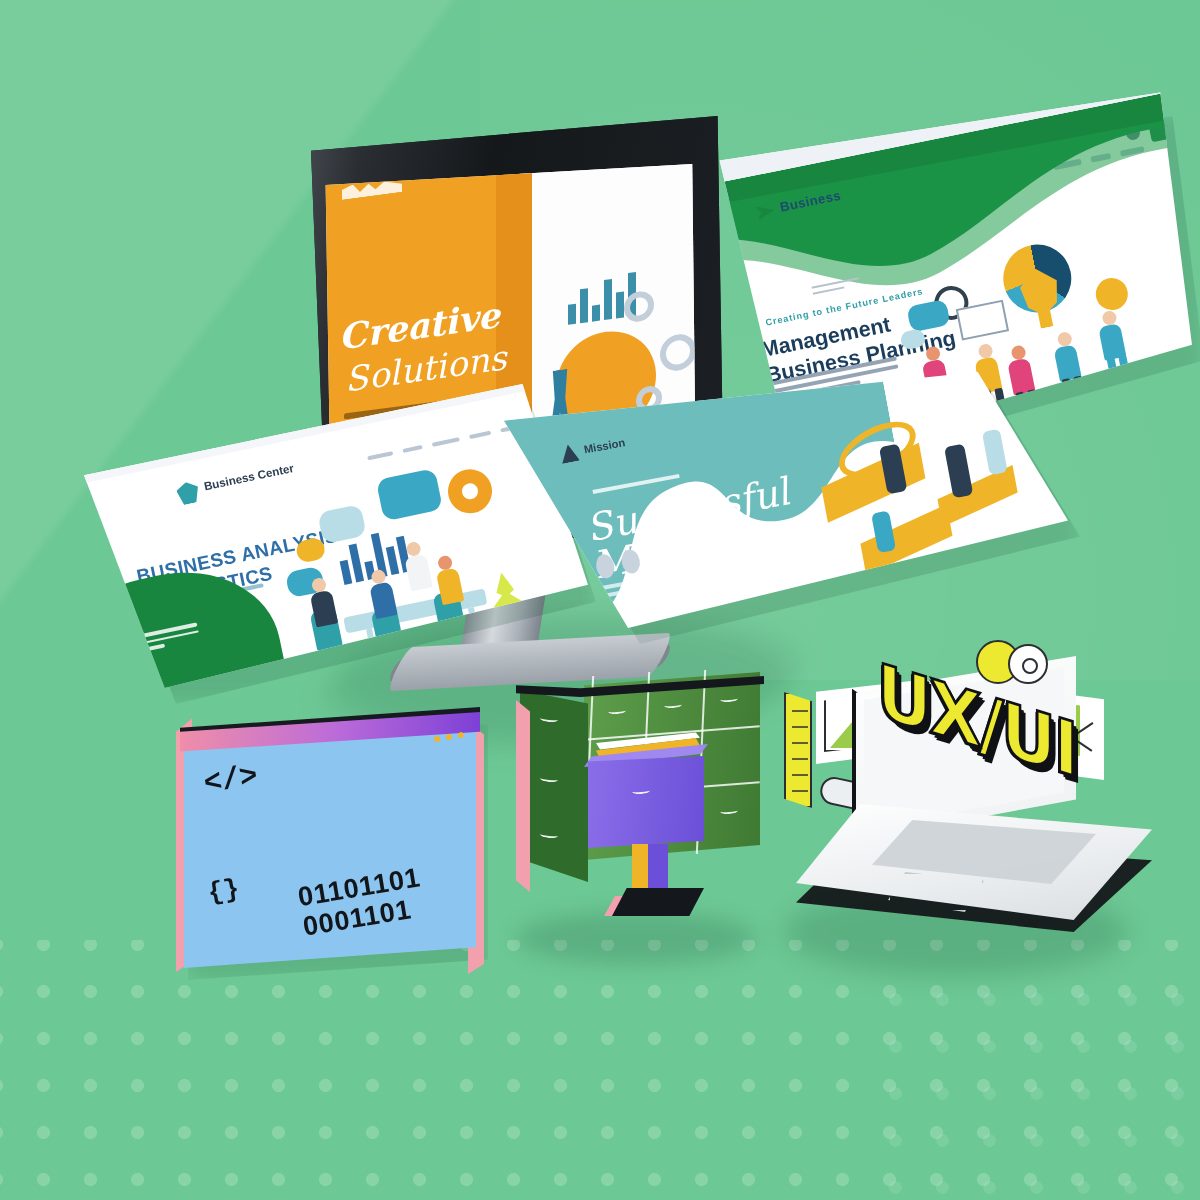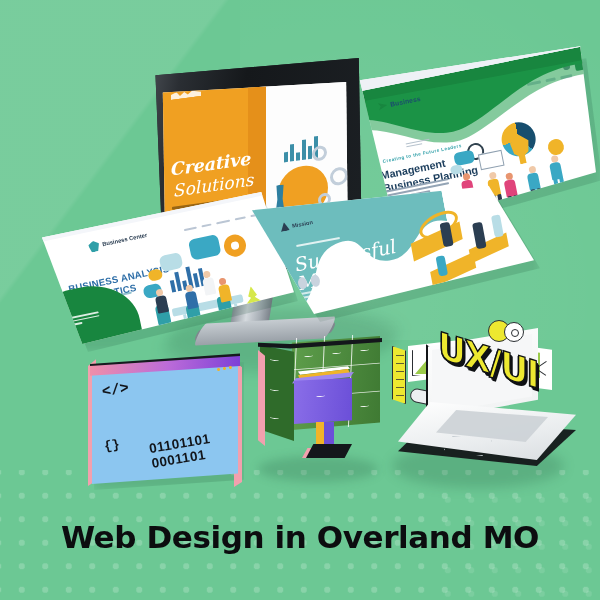--- a/index.html
+++ b/index.html
@@ -698,15 +698,14 @@
     <div class="lp-gear2"></div>
 
     <div class="ux-txt">UX/UI</div>
 
     <div class="lp-baseEdge"></div>
     <div class="lp-base"></div>
     <div class="lp-keys"></div>
     <div class="lp-pad"></div>
   </div>
 
-  <div id="title">Web Design in Overland MO</div>
 
 </div>
 
 </body></html>

